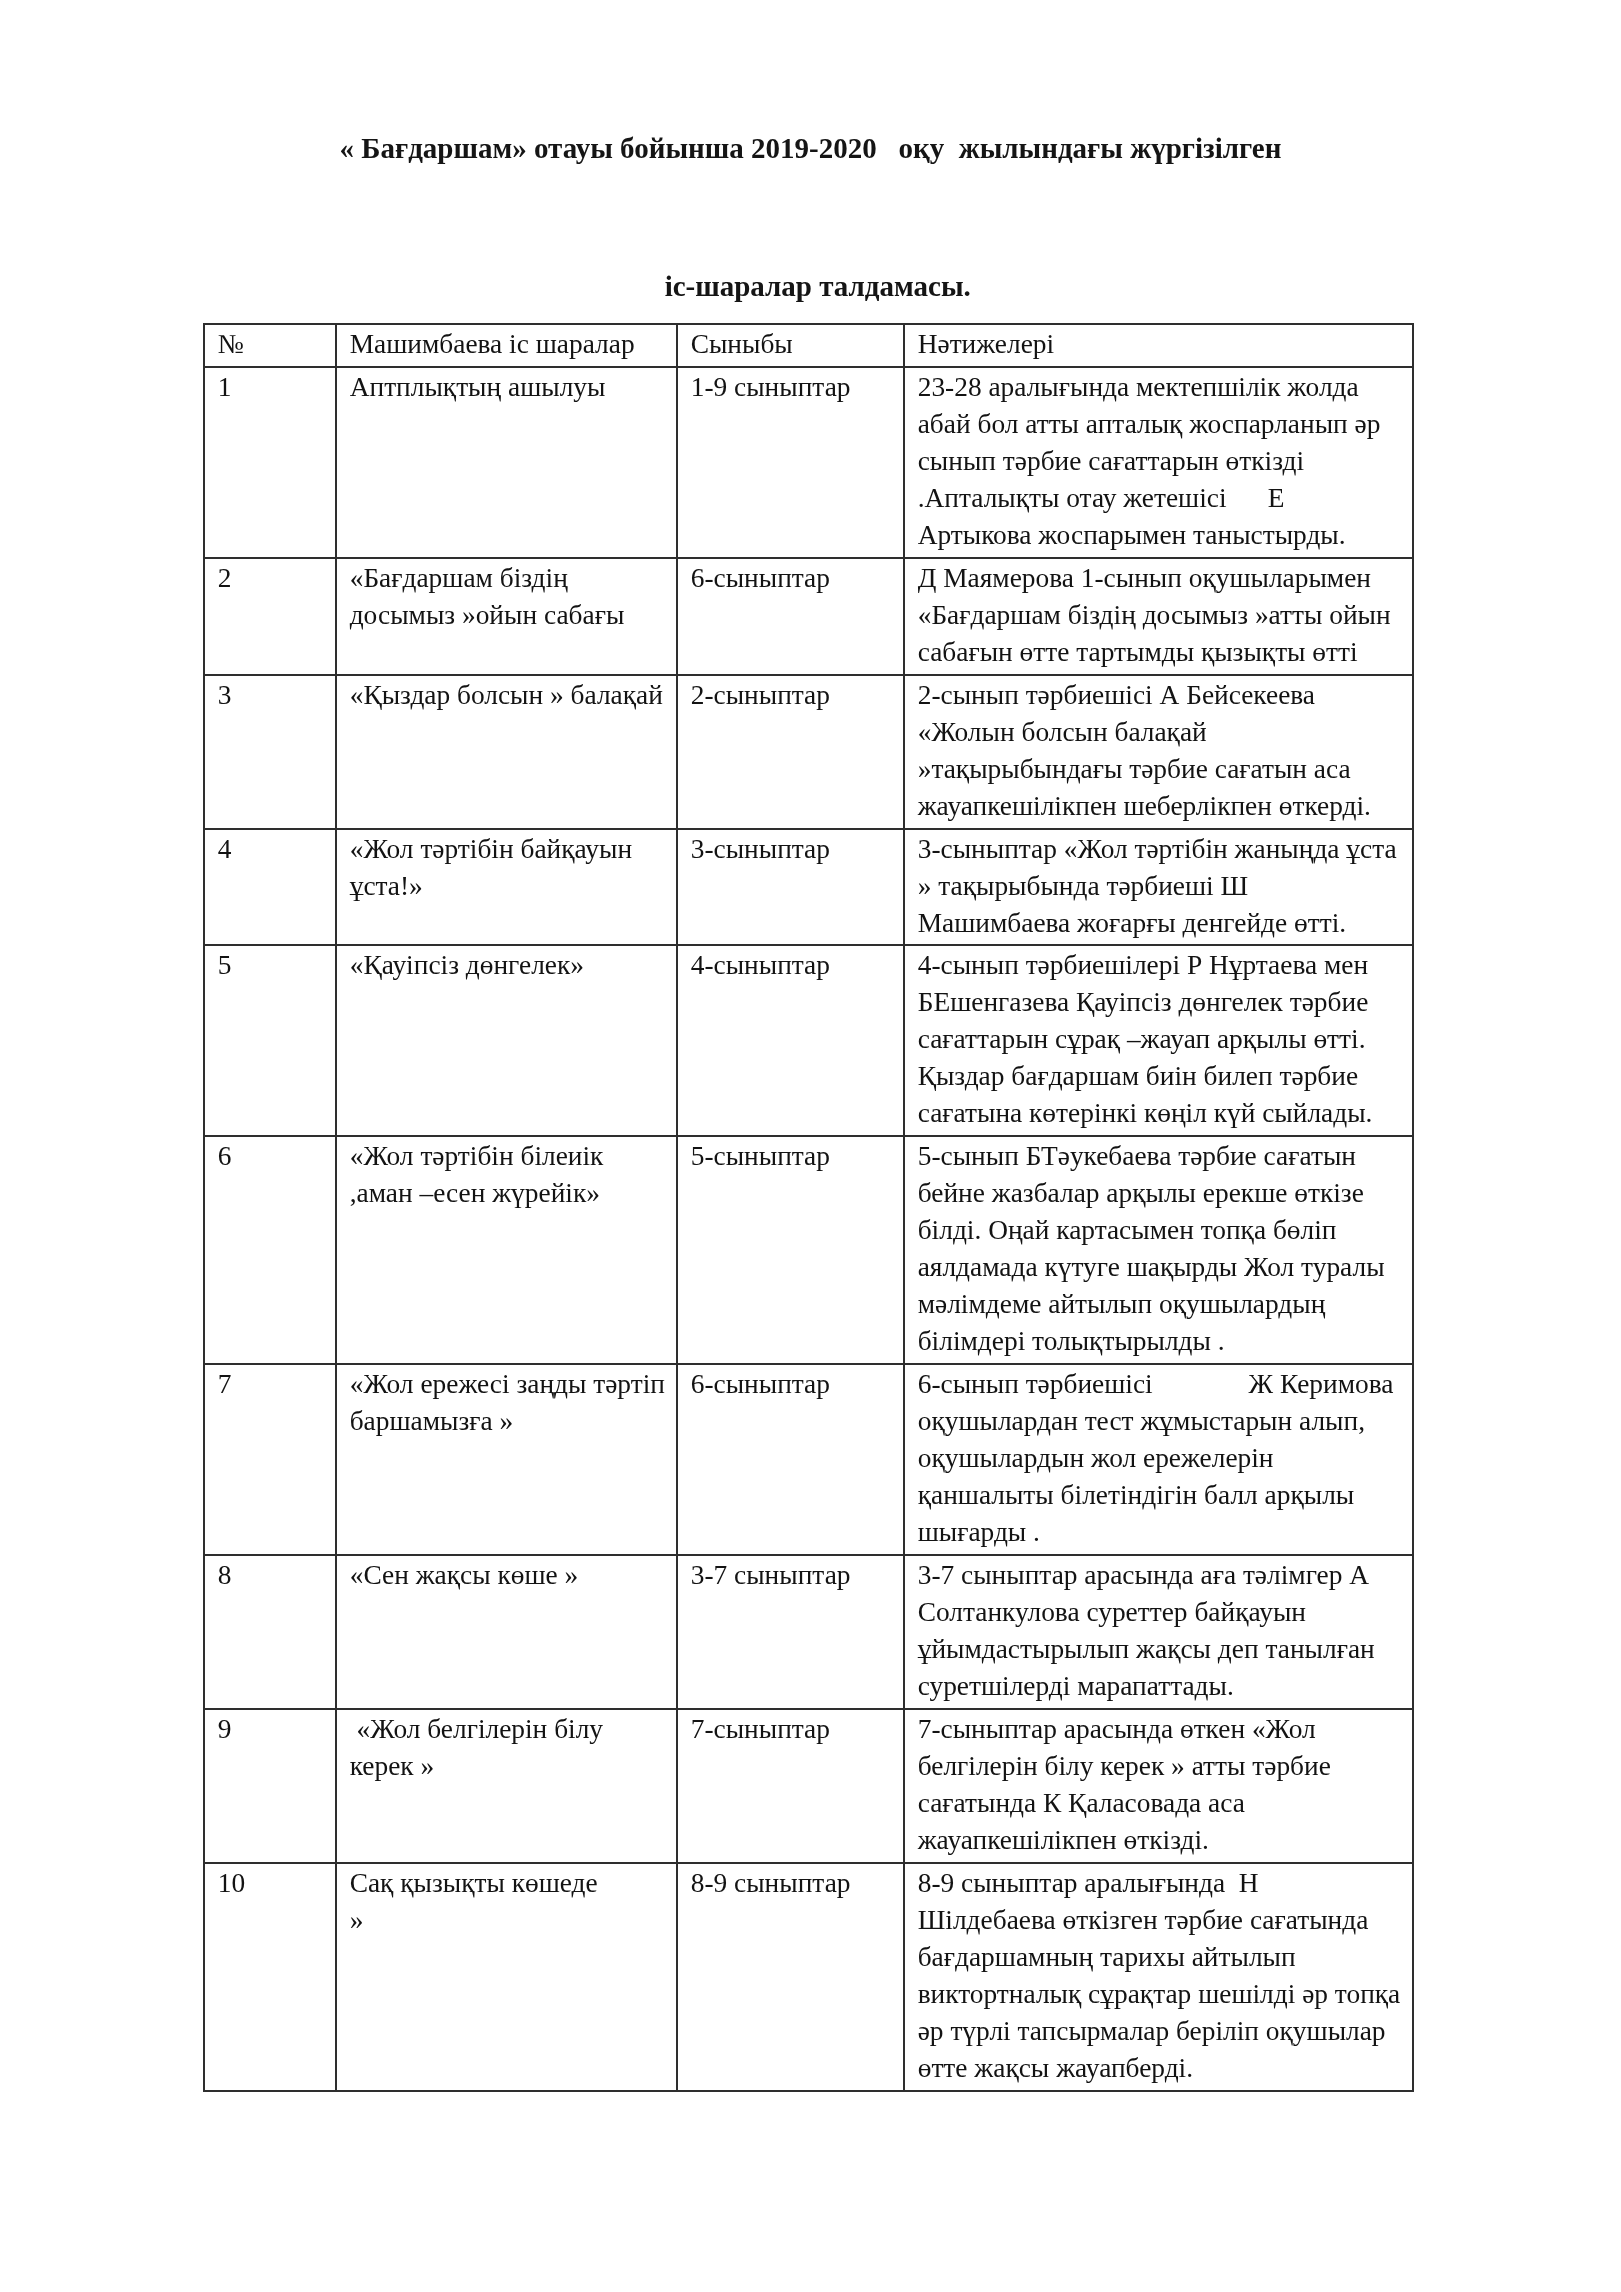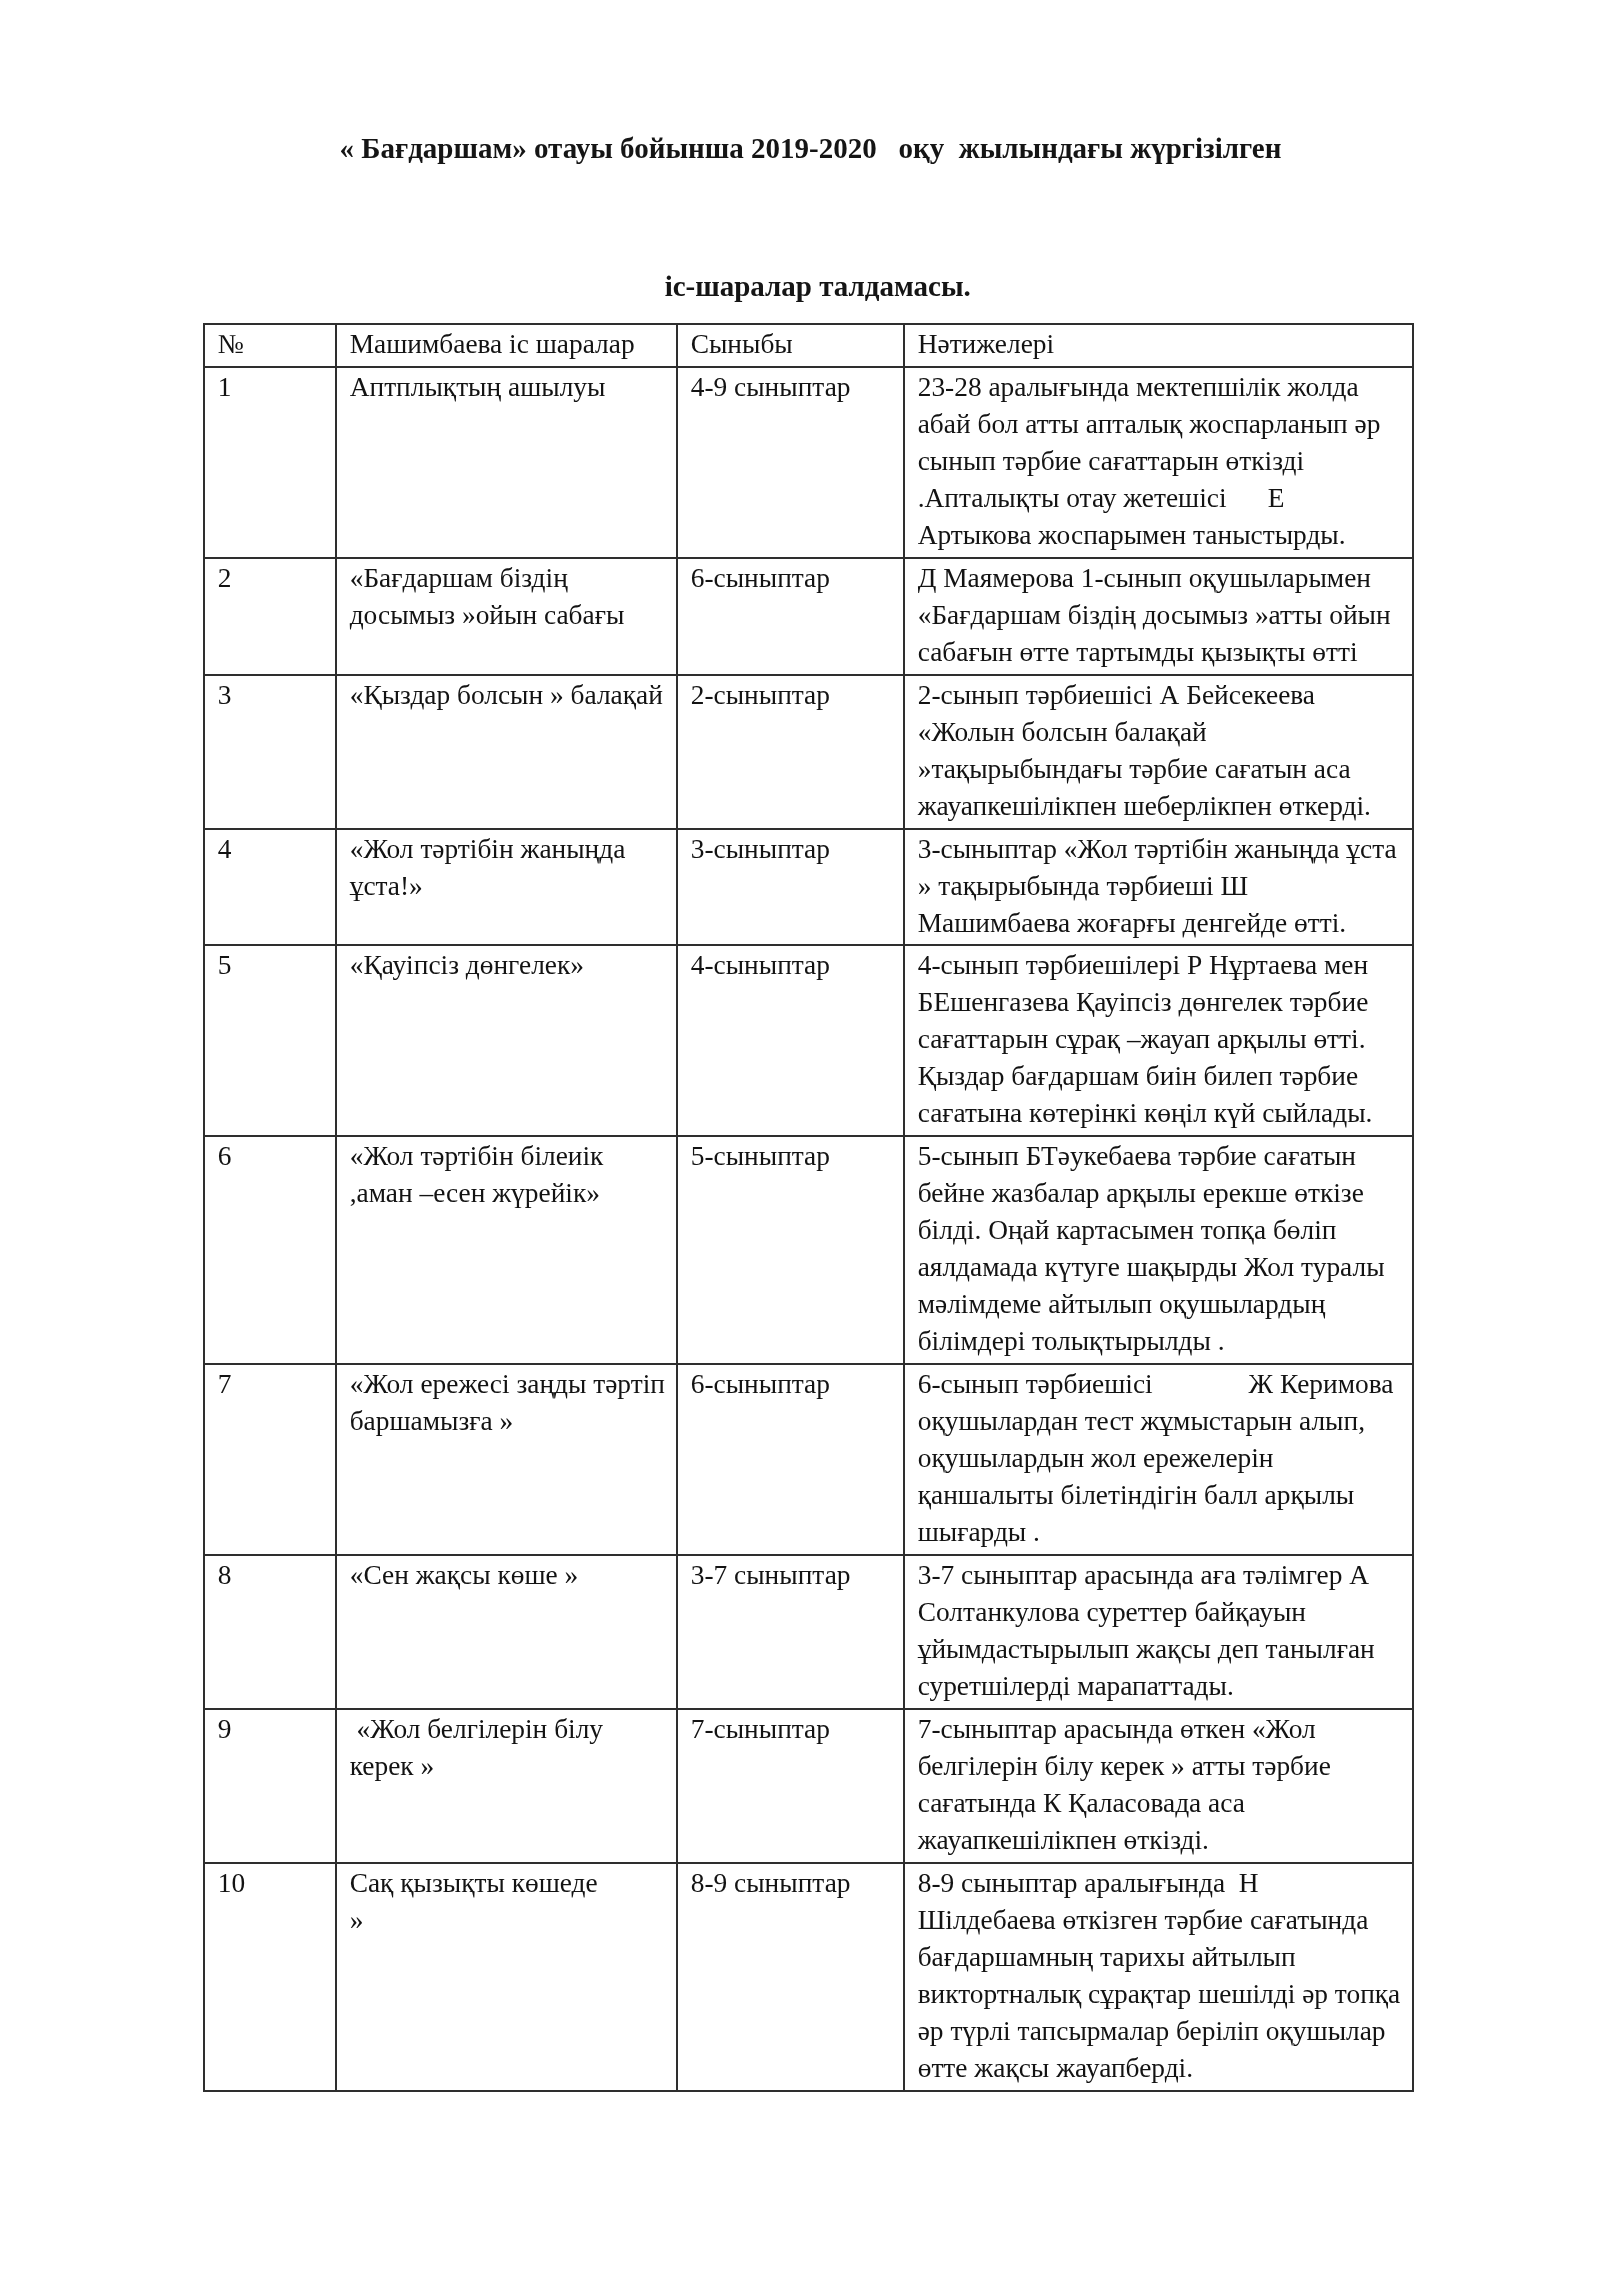--- a/index.html
+++ b/index.html
@@ -75,38 +75,38 @@
         <th class="num">№</th>
         <th>Машимбаева іс шаралар</th>
         <th>Сыныбы</th>
         <th>Нәтижелері</th>
       </tr>
     </thead>
     <tbody>
       <tr>
         <td class="num">1</td>
         <td>Аптплықтың ашылуы</td>
-        <td>4-9 сыныптар</td>
+        <td>1-9 сыныптар</td>
         <td>23-28 аралығында мектепшілік жолда абай бол атты апталық жоспарланып әр сынып тәрбие сағаттарын өткізді .Апталықты отау жетешісі      Е Артыкова жоспарымен таныстырды.</td>
       </tr>
       <tr>
         <td class="num">2</td>
         <td>«Бағдаршам біздің досымыз »ойын сабағы</td>
         <td>6-сыныптар</td>
         <td>Д Маямерова 1-сынып оқушыларымен «Бағдаршам біздің досымыз »атты ойын сабағын өтте тартымды қызықты өтті</td>
       </tr>
       <tr>
         <td class="num">3</td>
         <td>«Қыздар болсын » балақай</td>
         <td>2-сыныптар</td>
         <td>2-сынып тәрбиешісі А Бейсекеева «Жолын болсын балақай »тақырыбындағы тәрбие сағатын аса жауапкешілікпен шеберлікпен өткерді.</td>
       </tr>
       <tr>
         <td class="num">4</td>
-        <td>«Жол тәртібін жаныңда ұста!»</td>
+        <td>«Жол тәртібін байқауын ұста!»</td>
         <td>3-сыныптар</td>
         <td>3-сыныптар «Жол тәртібін жаныңда ұста » тақырыбында тәрбиеші Ш Машимбаева жоғарғы денгейде өтті.</td>
       </tr>
       <tr>
         <td class="num">5</td>
         <td>«Қауіпсіз дөнгелек»</td>
         <td>4-сыныптар</td>
         <td>4-сынып тәрбиешілері Р Нұртаева мен БЕшенгазева Қауіпсіз дөнгелек тәрбие сағаттарын сұрақ –жауап арқылы өтті. Қыздар бағдаршам биін билеп тәрбие сағатына көтерінкі көңіл күй сыйлады.</td>
       </tr>
       <tr>

